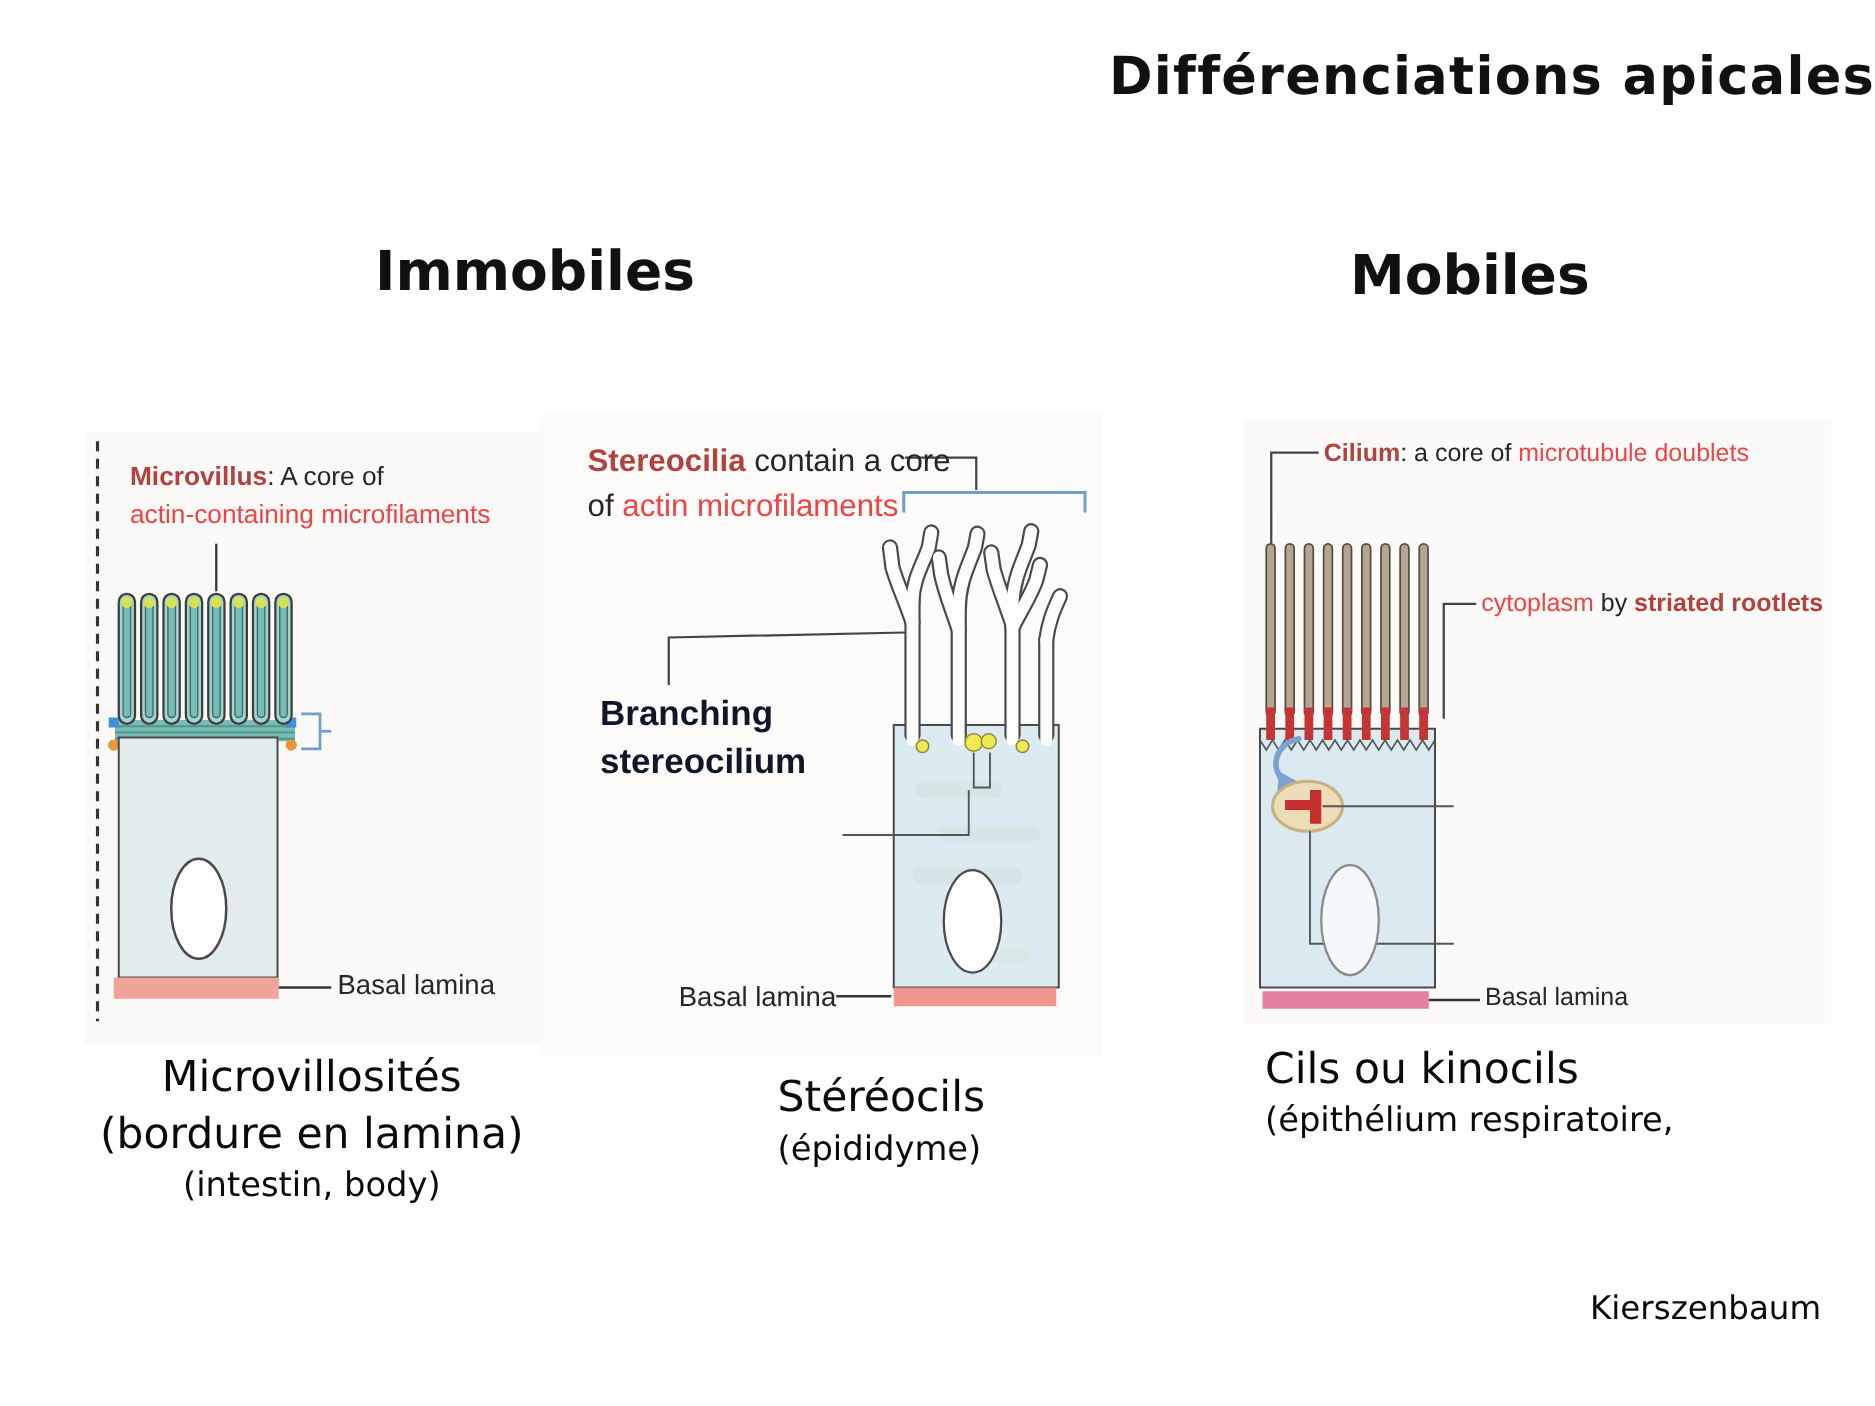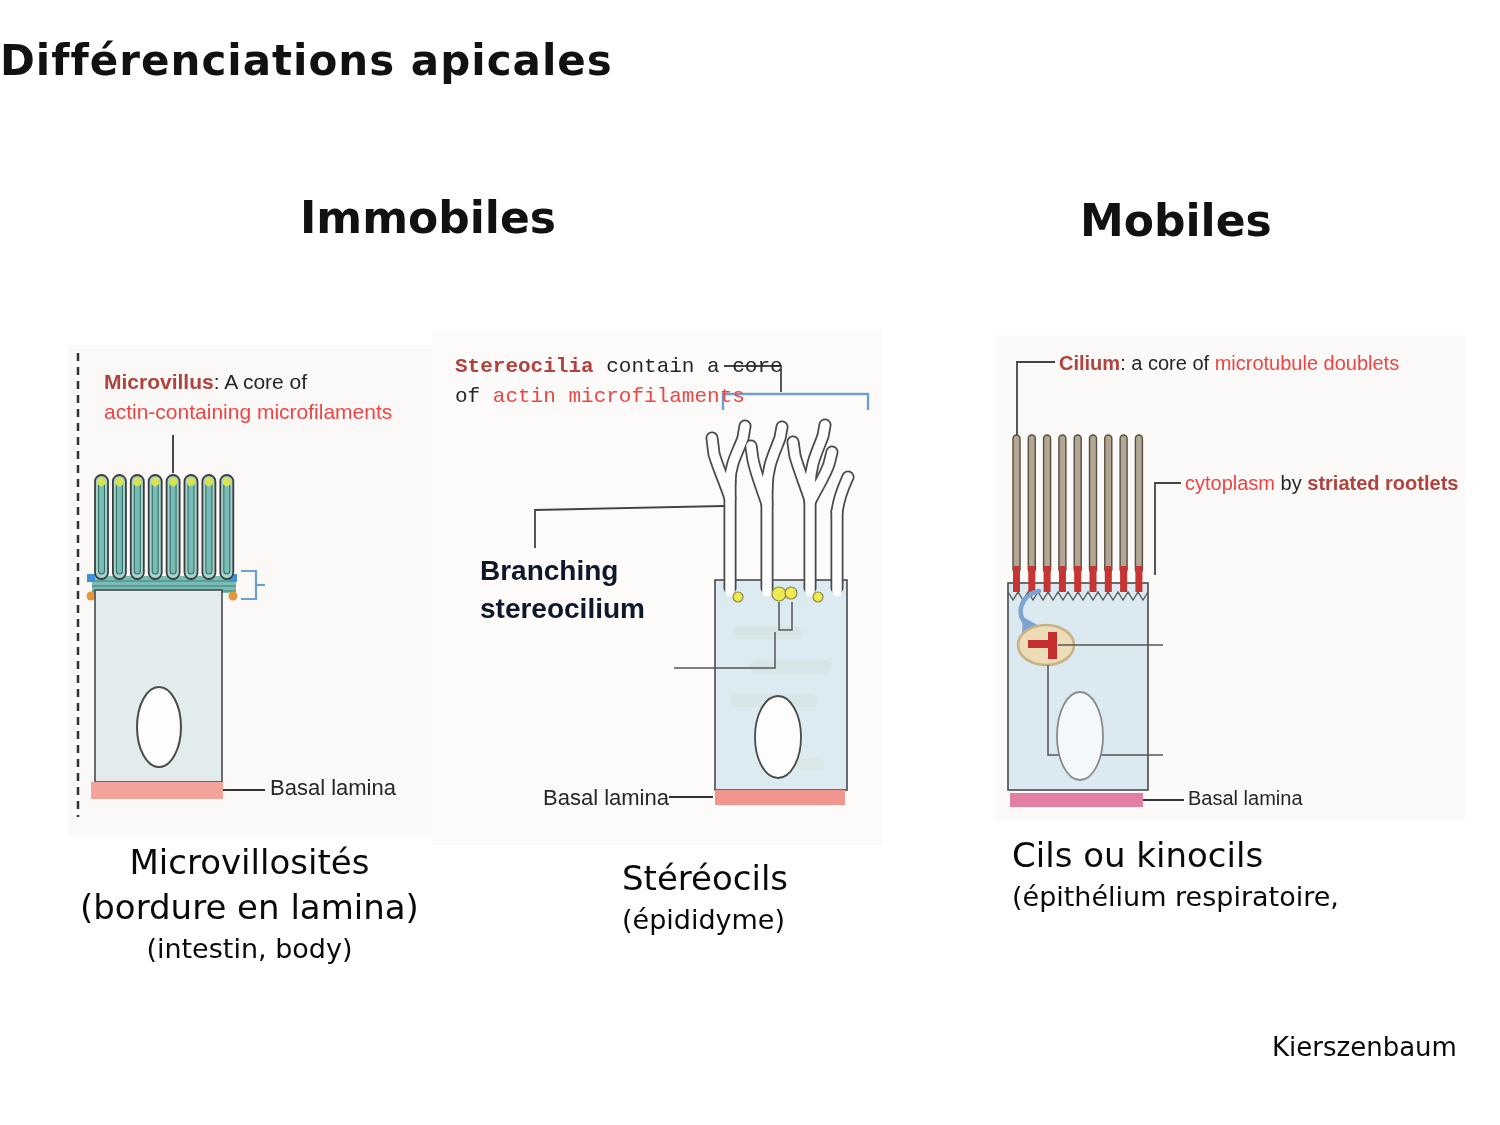--- a/index.html
+++ b/index.html
@@ -1,18 +1,18 @@
 <!DOCTYPE html>
 <html><head>
 <meta charset="utf-8">
 <style>
   html,body{margin:0;padding:0;background:#ffffff;}
   #slide{position:relative;width:1500px;height:1125px;background:#ffffff;overflow:hidden;
          font-family:"DejaVu Sans",sans-serif;color:#111;}
-  .title{position:absolute;left:0;top:36px;width:1500px;text-align:left;
+  .title{position:absolute;left:0;top:36px;width:1500px;text-align:right;
          font-size:42px;font-weight:bold;letter-spacing:1px;}
   .colhead{position:absolute;font-size:44px;font-weight:bold;}
   #head-immobiles{left:300px;top:192px;}
   #head-mobiles{left:1080px;top:195px;}
   .scan{position:absolute;}
   .scan svg{position:absolute;left:0;top:0;}
   .dlabel{position:absolute;font-family:"Liberation Sans",sans-serif;line-height:1.42;}
   .rb{font-weight:bold;color:#b2423e;}
   .rr{color:#ef4444;}
   .dk{color:#262626;}
@@ -168,21 +168,21 @@
       </g>
 
       <path d="M347,272 L347,300 L360,300 L360,272" fill="none" stroke="#555" stroke-width="1.5"></path>
       <path d="M242,338 L343,338 L343,302" fill="none" stroke="#555" stroke-width="1.5"></path>
 
       <ellipse cx="346" cy="407" rx="23" ry="41" fill="#fdfdfd" stroke="#4a4a4a" stroke-width="1.8"></ellipse>
 
       <rect x="283" y="460" width="130" height="15" fill="#f0968e"></rect>
       <line x1="237" y1="467" x2="281" y2="467" stroke="#333" stroke-width="2"></line>
     </svg>
-    <div class="dlabel" style="left:23px;top:22px;font-size:21px;font-family:Liberation Mono, monospace;">
+    <div class="dlabel" style="left:38px;top:22px;font-size:25px;">
       <div><span class="rb">Stereocilia</span><span class="dk"> contain a core</span></div>
       <div><span class="dk">of </span><span class="rr">actin microfilaments</span></div>
     </div>
     <div class="dlabel" style="left:48px;top:222px;font-size:28px;font-weight:bold;color:#0f172a;line-height:1.35;">
       <div>Branching</div>
       <div>stereocilium</div>
     </div>
     <div class="bl-label" style="left:111px;top:455px;">Basal lamina</div>
   </div>
 

